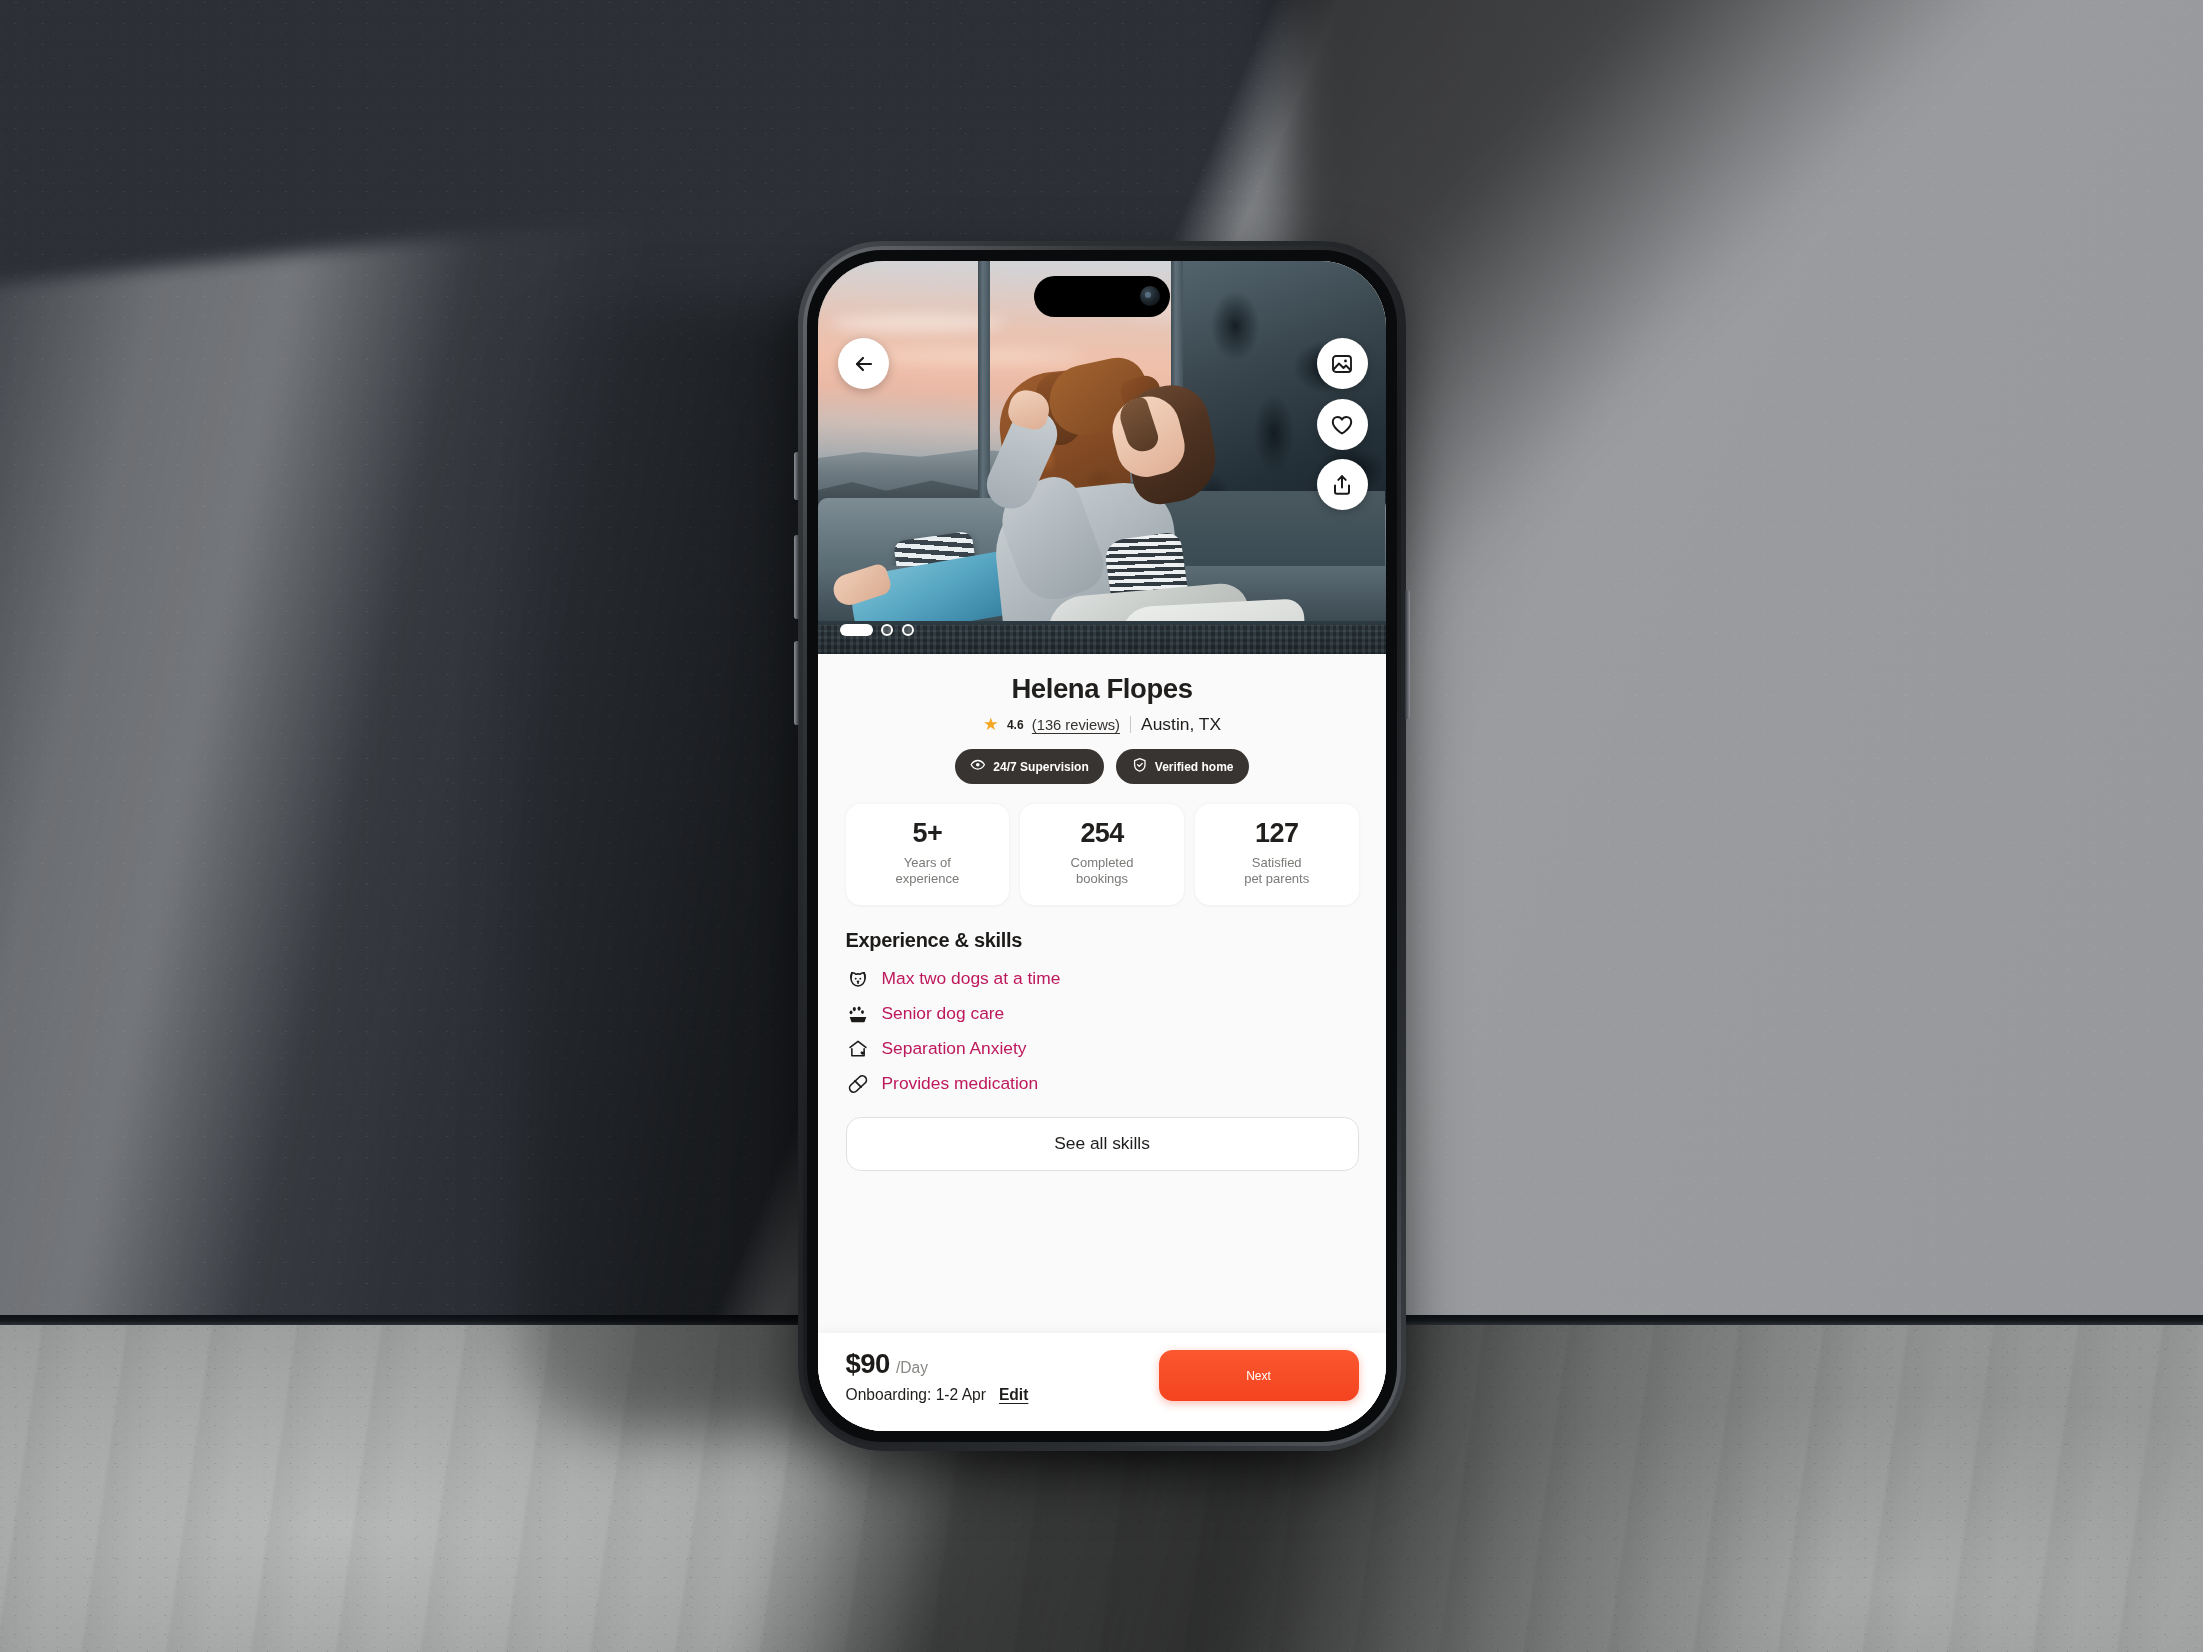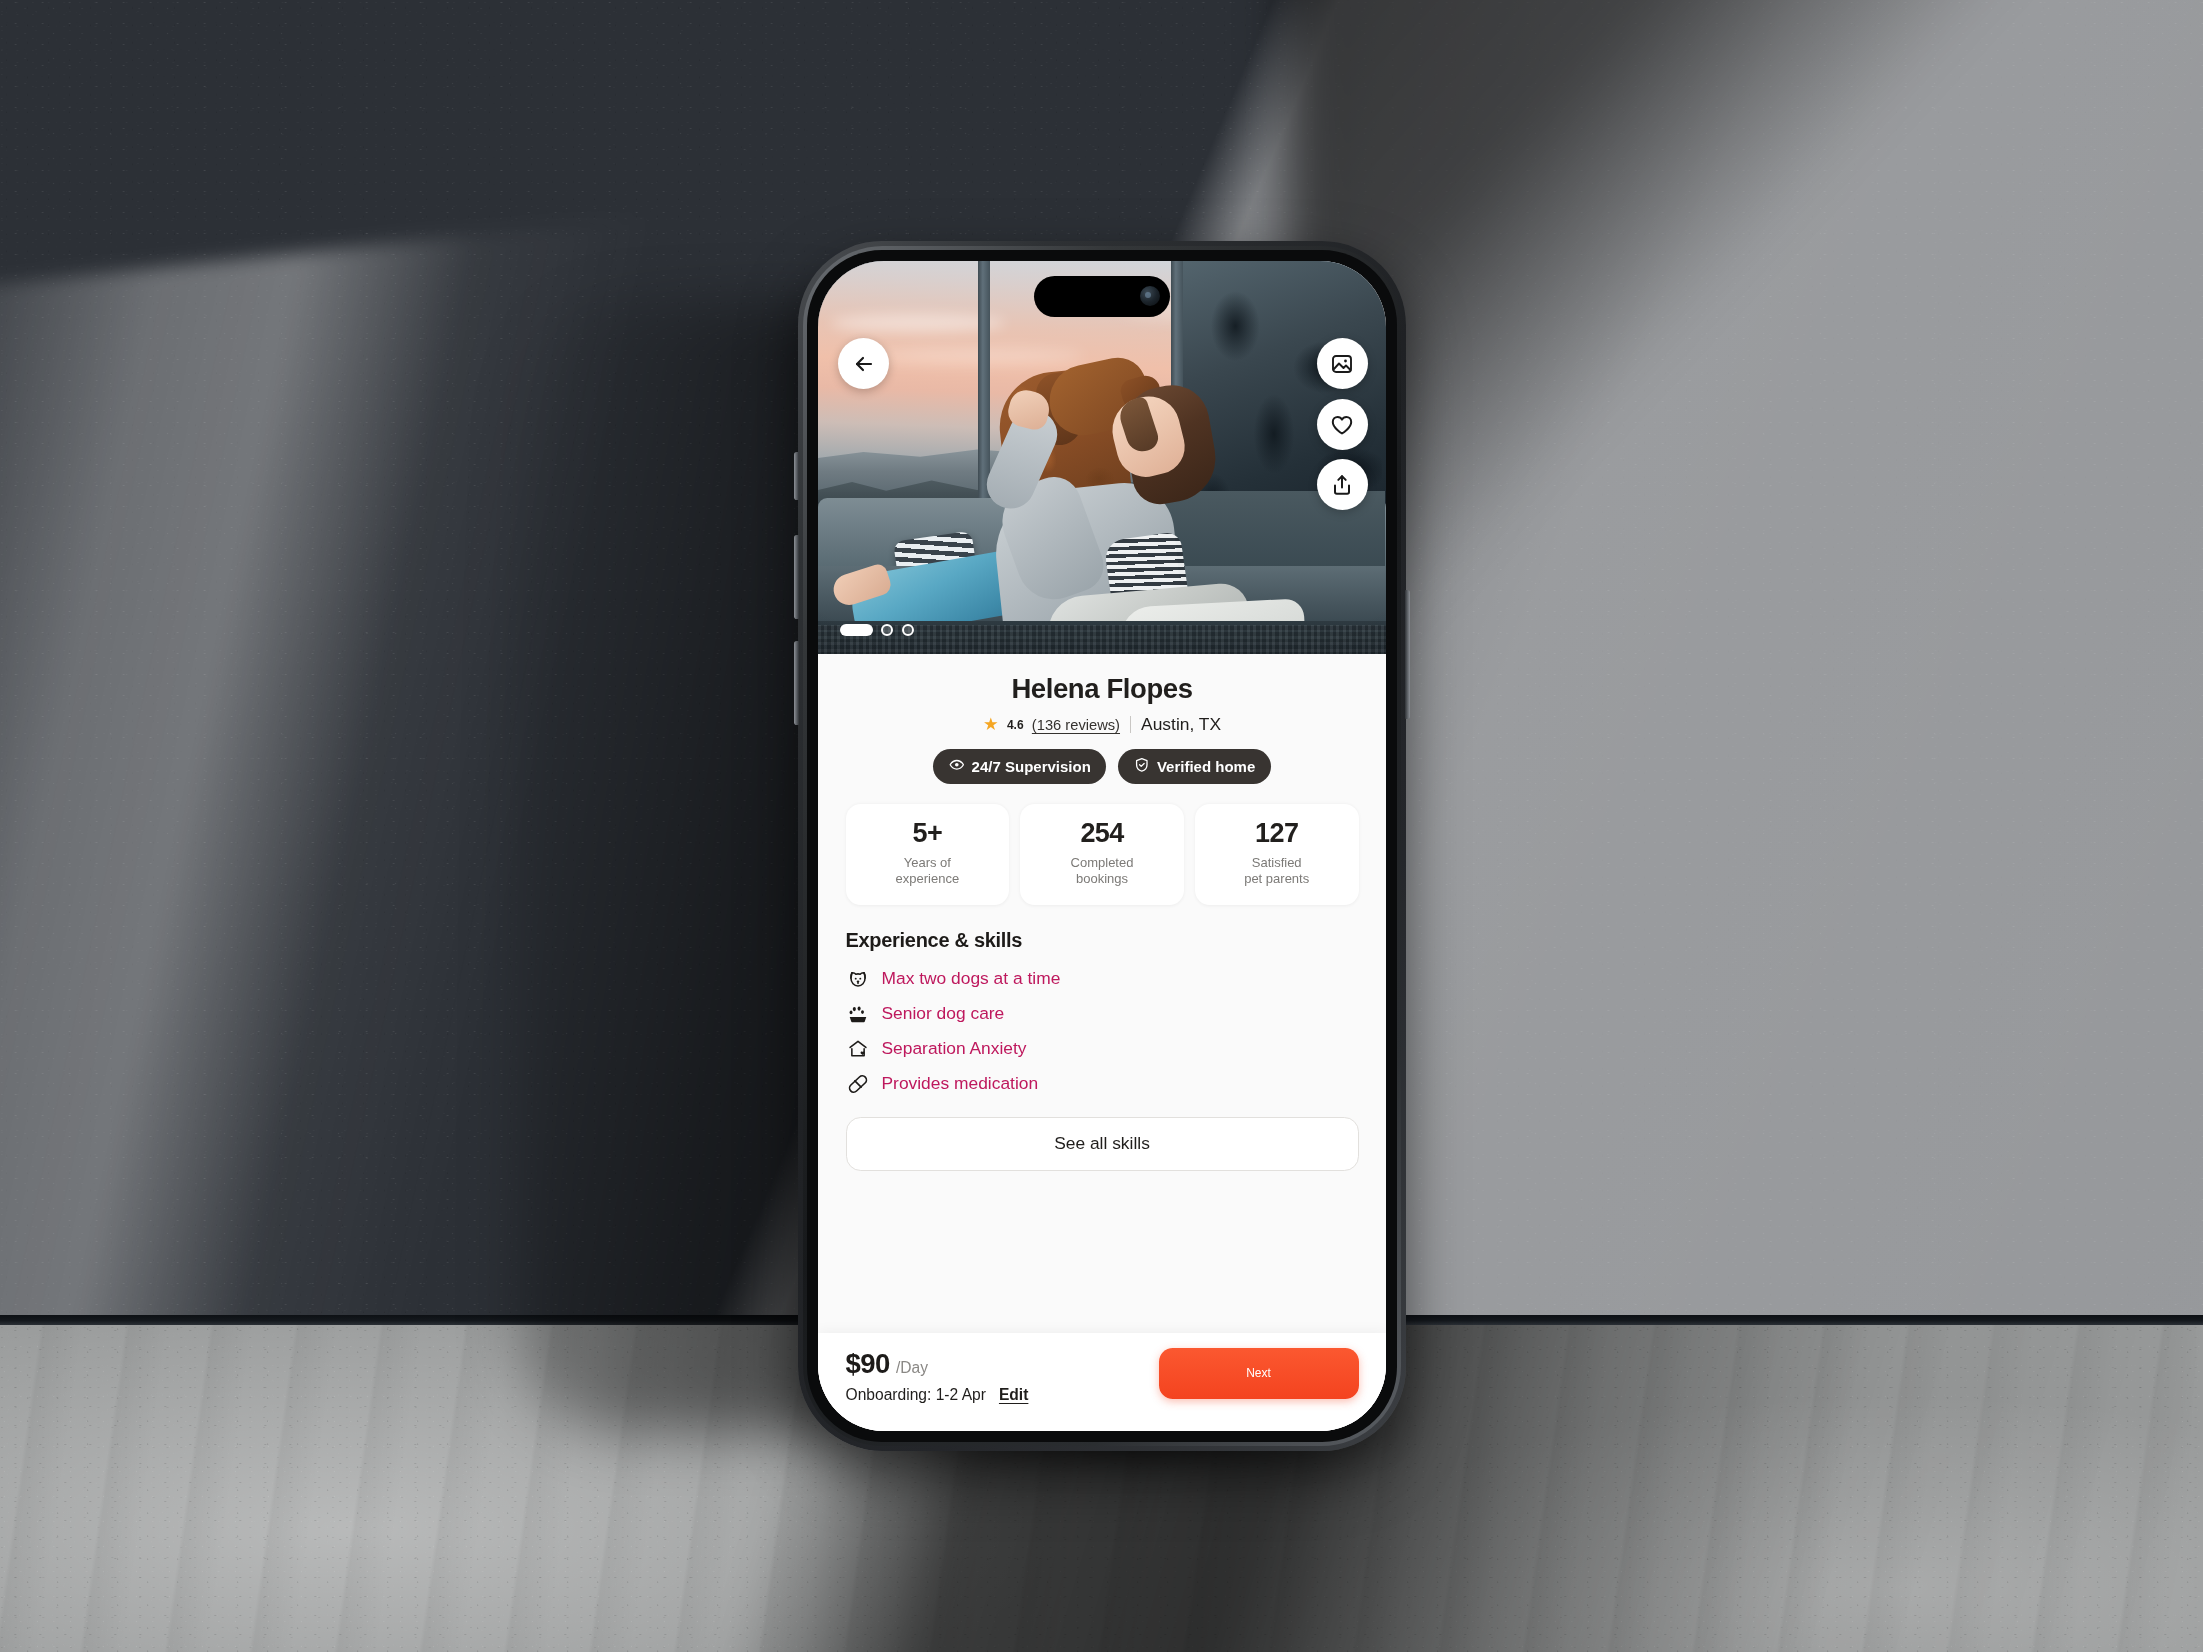--- a/index.html
+++ b/index.html
@@ -519,21 +519,21 @@
     gap: 12px;
   }
   .badge {
     display: inline-flex;
     align-items: center;
     gap: 7.3px;
     background: #383431;
     color: #fff;
     border-radius: 20px;
     padding: 8.3px 15.6px;
-    font-size: 15px;
+    font-size: 12px;
     font-weight: 700;
     white-space: nowrap;
   }
   .badge svg { flex: 0 0 auto; }
 
   .stats-row {
     margin-top: 20px;
     display: flex;
     gap: 11px;
   }
@@ -598,21 +598,21 @@
     font-family: "Liberation Sans", sans-serif;
     cursor: pointer;
   }
 
   
   .bottom-bar {
     flex: 0 0 auto;
     background: #fff;
     padding: 14.7px 27.5px 27.5px;
     display: flex;
-    align-items: flex-start;
+    align-items: center;
     justify-content: space-between;
     gap: 9px;
     box-shadow: 0 -1.8px 13px rgba(0,0,0,0.05);
   }
   .price-block { display: flex; flex-direction: column; gap: 5.5px; }
   .price-line { display: flex; align-items: baseline; gap: 6.4px; }
   .price-amount {
     font-size: 27.5px; font-weight: 800; color: #1d1b19; letter-spacing: -0.6px;
   }
   .price-unit { font-size: 15.6px; color: #8a8885; }

